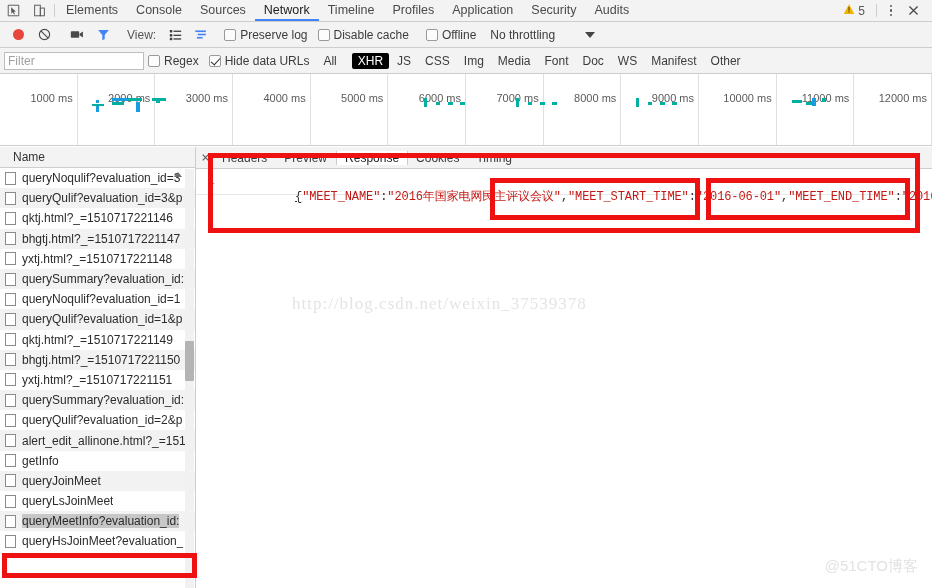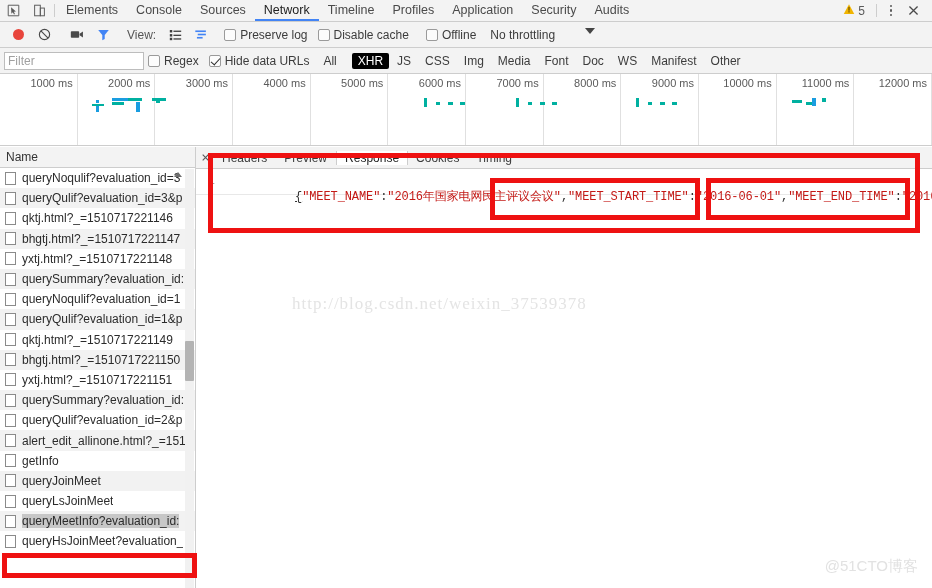--- a/index.html
+++ b/index.html
@@ -73,21 +73,21 @@
   .cb-wrap { display:flex; align-items:center; gap:4px; padding: 0 6px 0 2px; cursor:pointer; }
   .cbx {
     width:12px; height:12px; border:1px solid #9a9a9a; background:#fcfcfc;
     border-radius:2px; display:inline-block; position:relative; flex:0 0 auto;
   }
   .cbx.checked::after {
     content:""; position:absolute; left:3px; top:0px; width:4px; height:8px;
     border:solid #2b2b2b; border-width:0 1.6px 1.6px 0; transform: rotate(42deg);
   }
   .cb-text { color:#3c3c3c; font-size:12px; white-space:nowrap; }
-  .throttle-sel { display:flex; gap:30px; padding-left:6px; cursor:pointer;}
+  .throttle-sel { display:flex; align-items:center; gap:30px; padding-left:6px; cursor:pointer;}
   .throttle-sel .caret { border-left:5px solid transparent; border-right:5px solid transparent; border-top:6px solid #444; }
 
   
   #filter-bar {
     height: 26px;
     background: #f3f3f3;
     border-bottom: 1px solid #cdcdcd;
     display:flex; align-items:center;
     padding-left: 4px;
     gap: 2px;
@@ -116,21 +116,21 @@
     background: #fff;
     border-bottom: 1px solid #cdcdcd;
     position: relative;
     overflow: hidden;
   }
   .ruler-cell {
     position:absolute; top:0; bottom:0;
     border-right: 1px solid #e0e0e0;
   }
   .ruler-label {
-    position:absolute; right:4px; top:3px;
+    position:absolute; right:4px; top:18px;
     font-size:11px; color:#5a5a5a; white-space:nowrap;
   }
   .ov-mark { position:absolute; background:#00b0a0; }
 
   
   #main {
     position:absolute;
     top: 147px; left:0; right:0; bottom:0;
     display:flex;
   }
@@ -143,21 +143,21 @@
     background:#fff;
     display:flex; flex-direction:column;
     position:relative;
   }
   #name-header {
     height: 21px;
     flex: 0 0 21px;
     background:#f3f3f3;
     border-bottom:1px solid #cdcdcd;
     display:flex; align-items:center;
-    padding-left:6px;
+    padding-left:13px;
     font-size:12px; color:#333;
   }
   #request-list {
     flex:1 1 auto;
     overflow:hidden;
     position:relative;
   }
   .req-row {
     height: 20.2px;
     display:flex; align-items:center;

